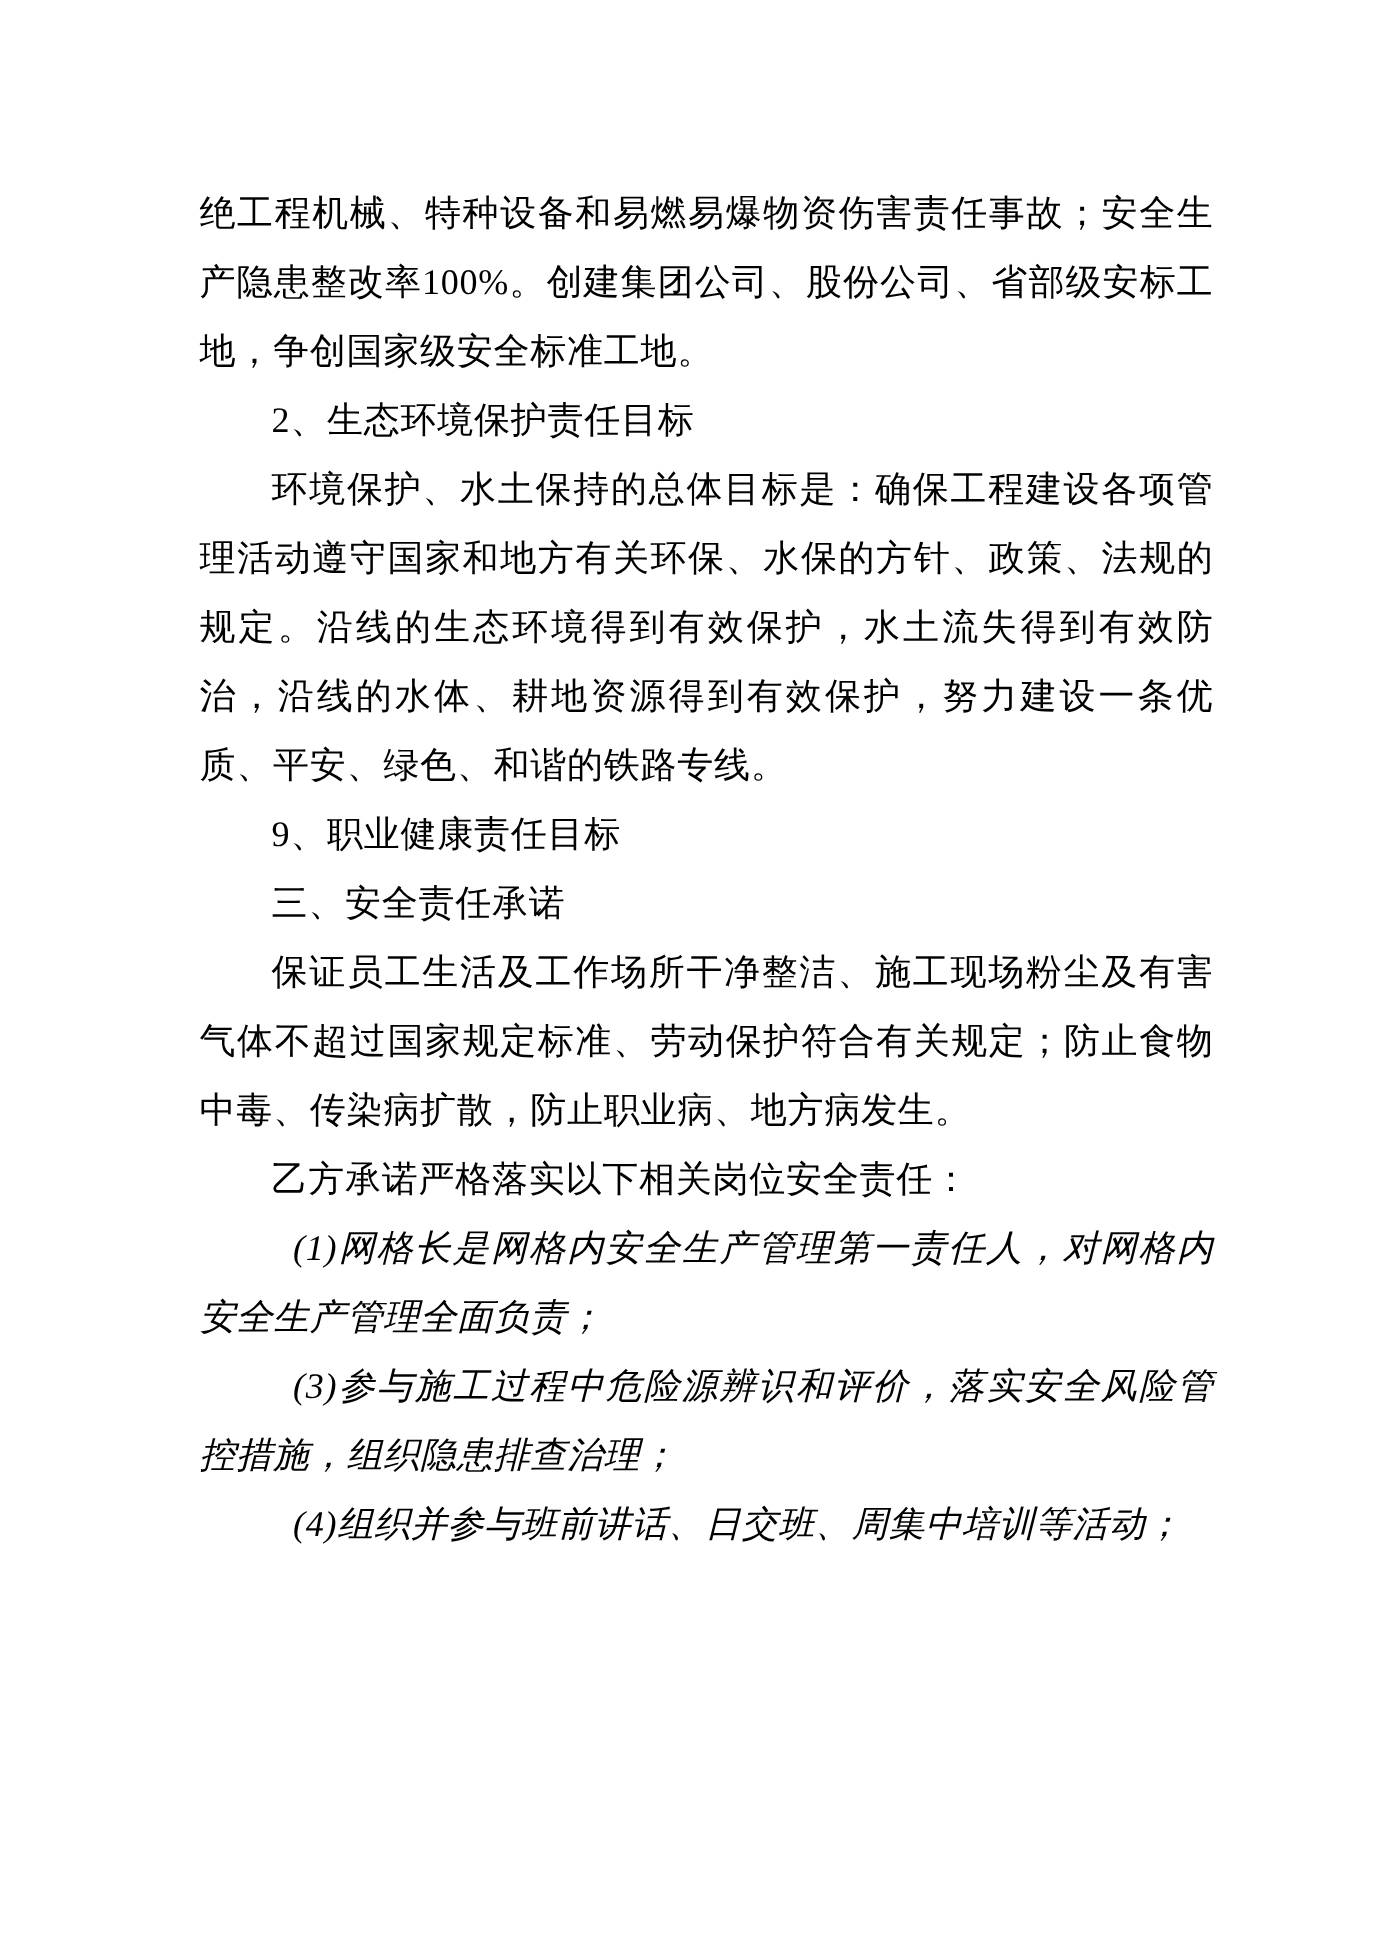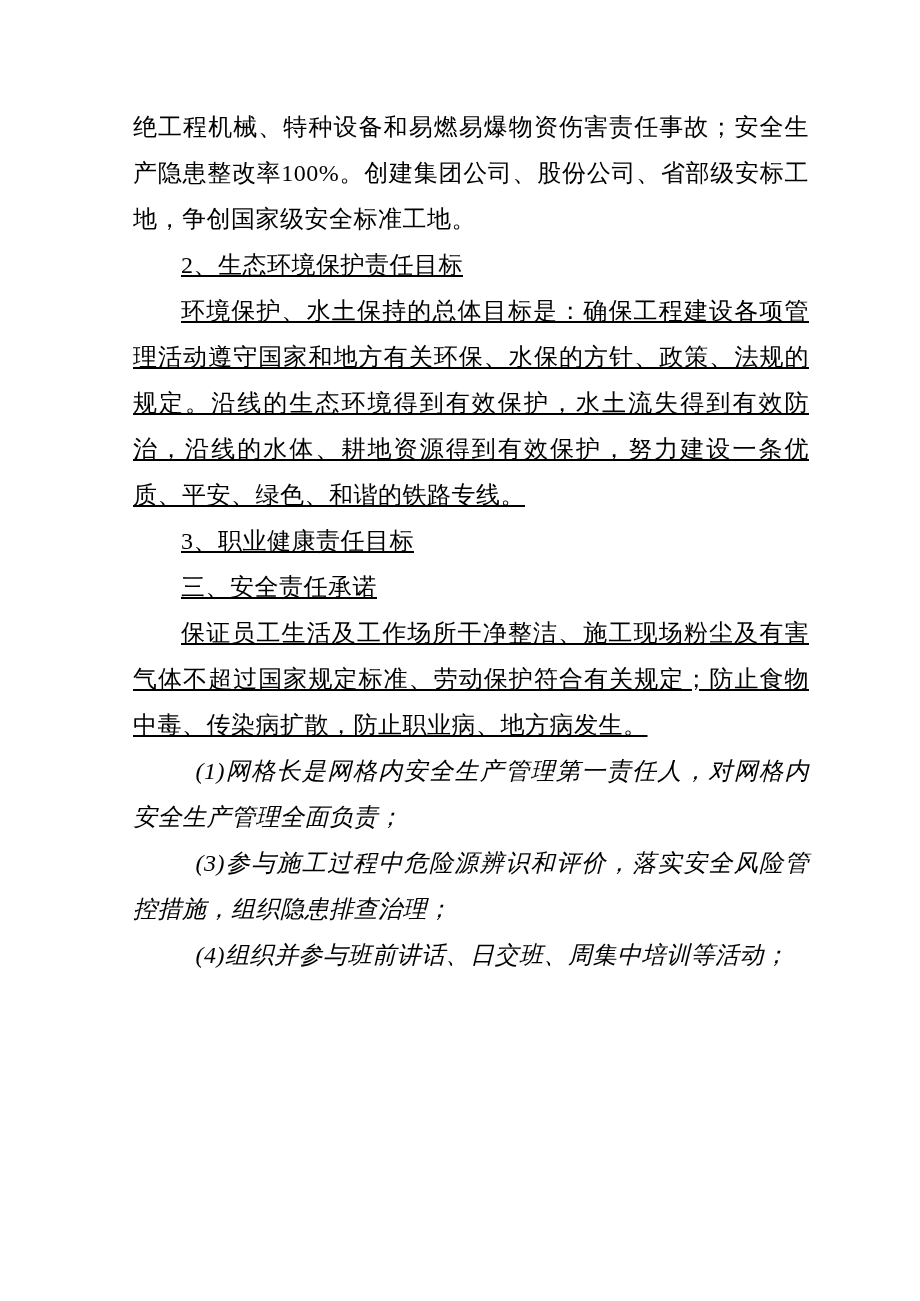--- a/index.html
+++ b/index.html
@@ -11,51 +11,51 @@
     position: relative;
     width: 920px;
     height: 1301px;
     background: #ffffff;
     overflow: hidden;
     font-family: "Liberation Serif", "DejaVu Serif", serif;
   }
   .doc-body {
     position: absolute;
     left: 133px;
-    top: 104px;
+    top: 120px;
     width: 676px;
   }
   .para {
     margin: 0;
     padding: 0;
     font-size: 24px;
     line-height: 46px;
     color: #000000;
     text-align: justify;
     text-justify: inter-character;
     letter-spacing: 0.5px;
     word-break: break-all;
   }
   .indent-first {
     text-indent: 2em;
-    text-decoration: underline;
   }
   .indent-item {
     text-indent: 2.6em;
     font-style: italic;
   }
 </style>
 </head>
 <body>
 
 <div class="page">
   <div class="doc-body">
     <p class="para">绝工程机械、特种设备和易燃易爆物资伤害责任事故；安全生产隐患整改率100%。创建集团公司、股份公司、省部级安标工地，争创国家级安全标准工地。</p>
     <p class="para indent-first">2、生态环境保护责任目标</p>
     <p class="para indent-first">环境保护、水土保持的总体目标是：确保工程建设各项管理活动遵守国家和地方有关环保、水保的方针、政策、法规的规定。沿线的生态环境得到有效保护，水土流失得到有效防治，沿线的水体、耕地资源得到有效保护，努力建设一条优质、平安、绿色、和谐的铁路专线。</p>
-    <p class="para indent-first">3、职业健康责任目标</p>
+    <p class="para indent-first">9、职业健康责任目标</p>
     <p class="para indent-first">三、安全责任承诺</p>
     <p class="para indent-first">保证员工生活及工作场所干净整洁、施工现场粉尘及有害气体不超过国家规定标准、劳动保护符合有关规定；防止食物中毒、传染病扩散，防止职业病、地方病发生。</p>
+    <p class="para indent-first">乙方承诺严格落实以下相关岗位安全责任：</p>
     <p class="para indent-item">(1)网格长是网格内安全生产管理第一责任人，对网格内安全生产管理全面负责；</p>
     <p class="para indent-item">(3)参与施工过程中危险源辨识和评价，落实安全风险管控措施，组织隐患排查治理；</p>
     <p class="para indent-item">(4)组织并参与班前讲话、日交班、周集中培训等活动；</p>
   </div>
 </div>
 
 </body></html>

